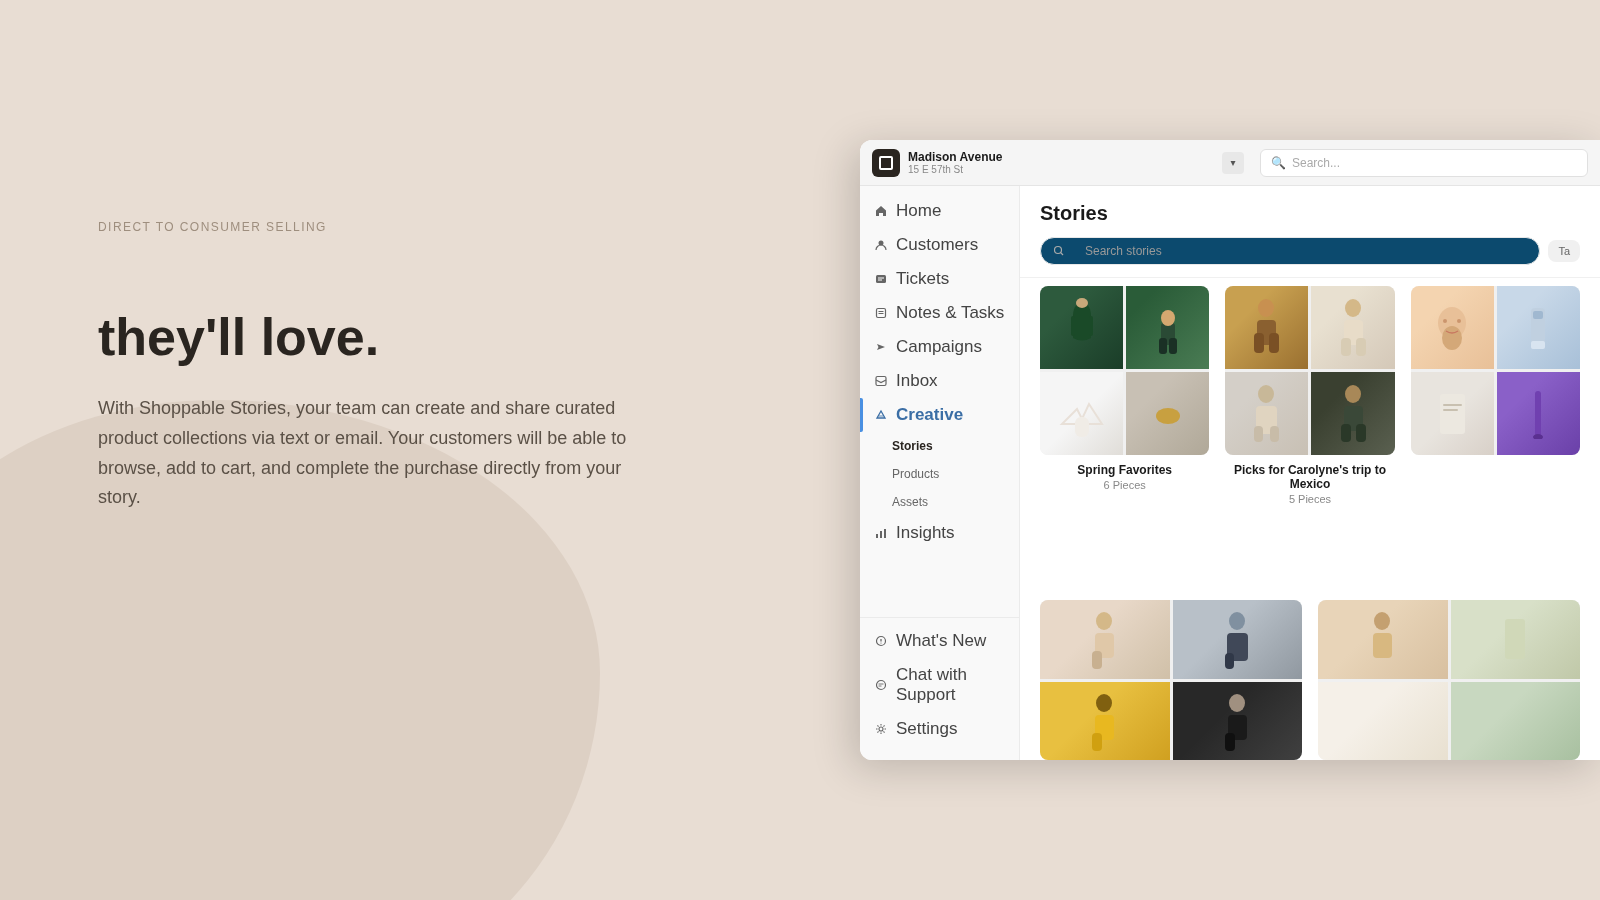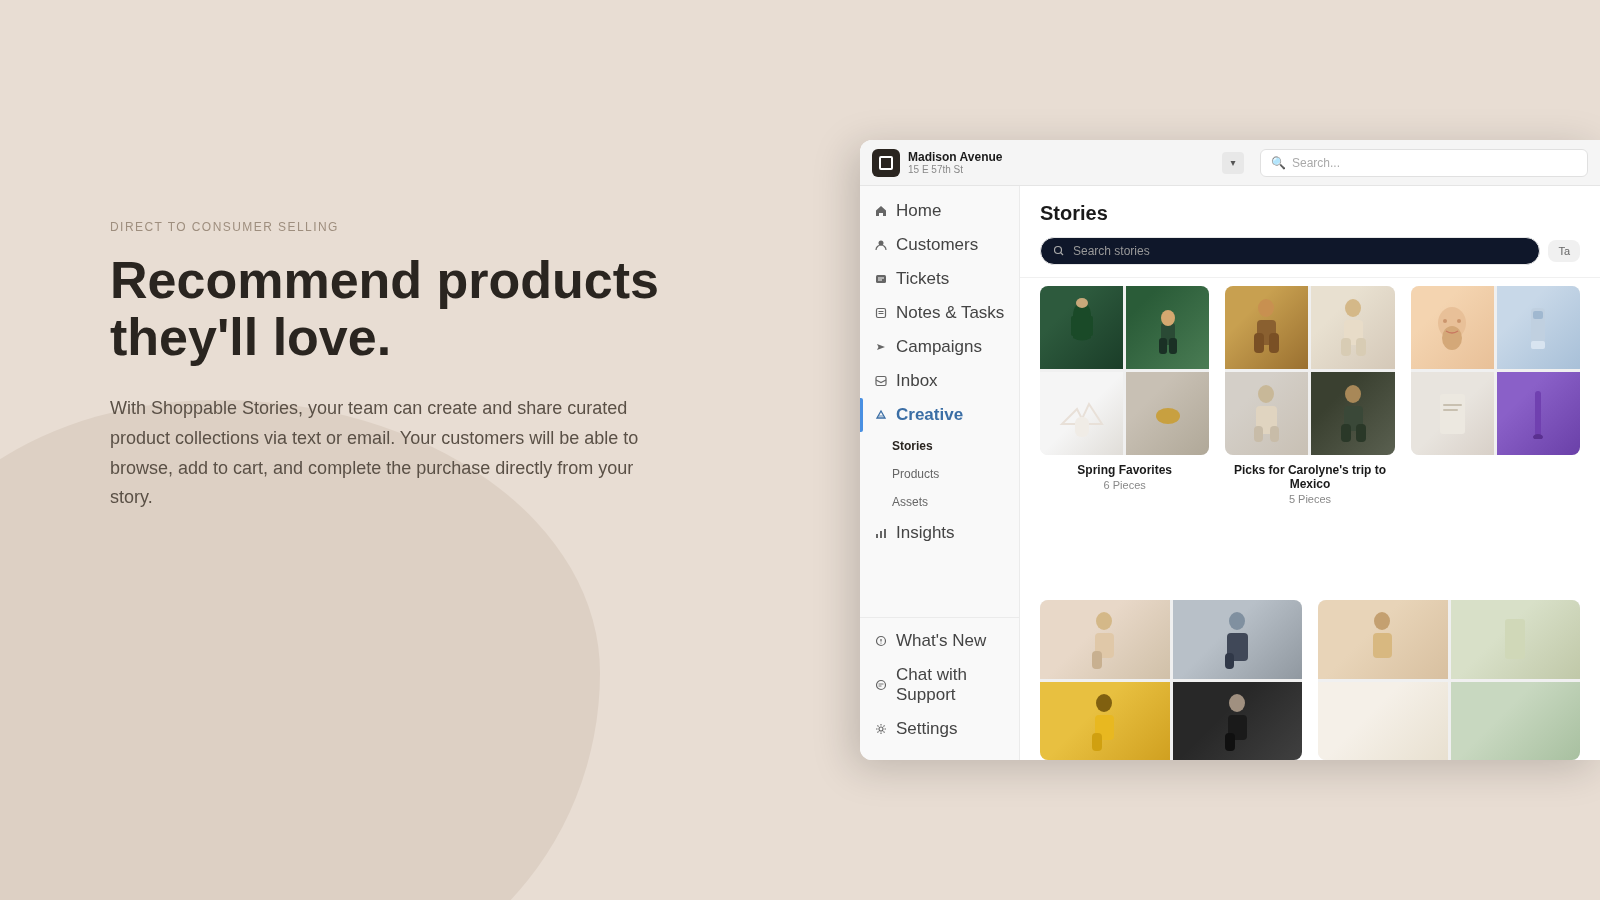--- a/index.html
+++ b/index.html
@@ -27,21 +27,21 @@
       left: -100px;
       width: 700px;
       height: 600px;
       background-color: #ddd0c4;
       border-radius: 50% 60% 50% 40% / 40% 50% 60% 50%;
     }
 
     
     .left-content {
       position: absolute;
-      left: 110px;
+      left: 98px;
       top: 220px;
       width: 580px;
     }
 
     .label-small {
       font-size: 12px;
       letter-spacing: 0.12em;
       color: #9e8e7e;
       text-transform: uppercase;
       margin-bottom: 18px;
@@ -230,22 +230,22 @@
     .page-title-text {
       font-size: 20px;
       font-weight: 600;
       color: #1a1a1a;
       margin-bottom: 12px;
     }
 
     .search-stories {
       display: flex;
       align-items: center;
-      gap: 8px;
-      background: #0f172a;
+      gap: 20px;
+      background: #0c4a6e;
       border: 1px solid #e8e8e8;
       border-radius: 14px;
       padding: 6px 12px;
       font-size: 12px;
       color: #999;
     }
 
     .showing-text {
       font-size: 11.5px;
       color: #888;
@@ -346,21 +346,21 @@
 </head>
 <body>
 
 <div class="bg-layer">
   <div class="bg-blob"></div>
 </div>
 
 <div class="left-content">
   <div class="label-small">DIRECT TO CONSUMER SELLING</div>
   <div class="headline">
-    <span>Recommend products</span><br>
+    <br>
     <span>they'll love.</span>
   </div>
   <p class="body-text">With Shoppable Stories, your team can create and share curated product collections via text or email. Your customers will be able to browse, add to cart, and complete the purchase directly from your story.</p>
 </div>
 
 <div class="app-window">
 
   <div class="title-bar">
     <div class="brand-icon">
       <div class="brand-icon-inner"></div>

